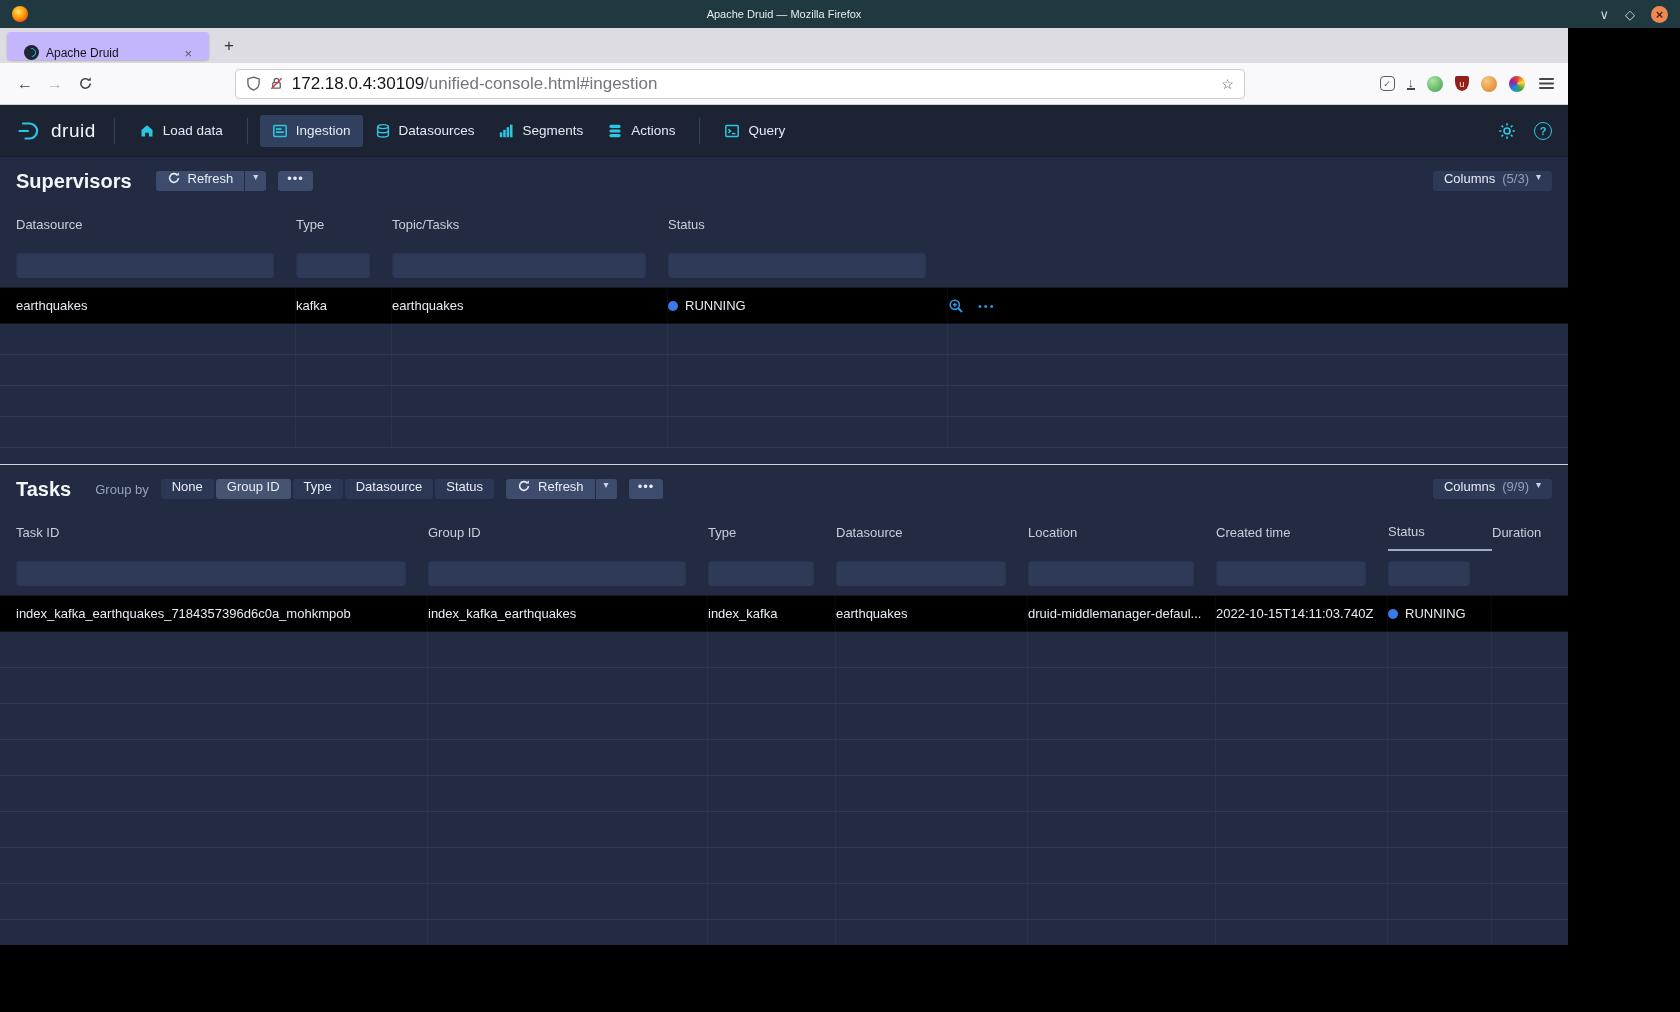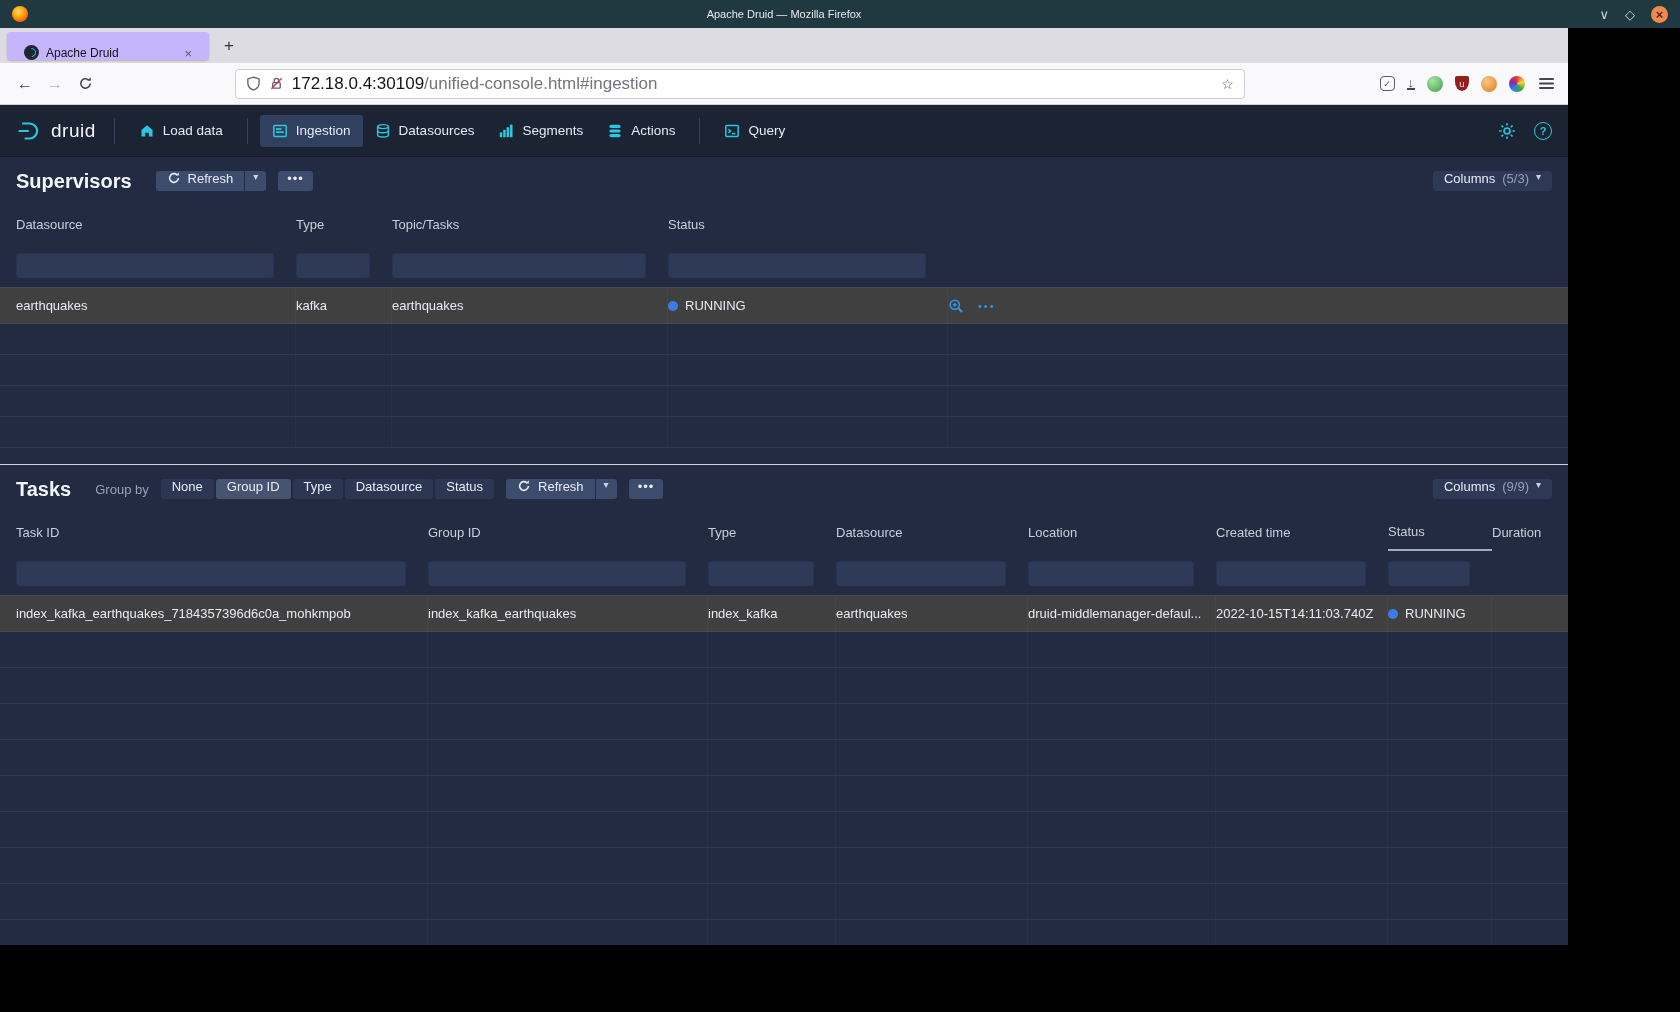--- a/index.html
+++ b/index.html
@@ -78,21 +78,21 @@
   
   .grid{display:grid;padding:0 16px;align-items:center;flex:none}
   .sup-grid{grid-template-columns:280px 96px 276px 280px 1fr}
   .task-grid{grid-template-columns:412px 280px 128px 192px 188px 172px 104px 1fr}
   .thead{height:38px;color:#c7cfdd;font-size:13px}
   .th{padding-right:10px;white-space:nowrap;overflow:hidden}
   .th.sorted{align-self:stretch;display:flex;align-items:center;border-bottom:2px solid #9fabc0}
   .filter-row{height:44px}
   .filter-input{height:26px;width:calc(100% - 12px);background:#2e3a58;border:none;border-radius:3px;box-shadow:inset 0 1px 2px rgba(0,0,0,.35);outline:none;color:#e8edf5;padding:0 8px;font-family:inherit;font-size:13px}
   .trow{height:31px;border-bottom:1px solid rgba(125,140,175,.14);color:#e7ecf4;font-size:13px}
-  .trow.data{height:37px;background:#404040;border-top:1px solid rgba(125,140,175,.18)}
+  .trow.data{height:37px;background:#000000;border-top:1px solid rgba(125,140,175,.18)}
   .cell{align-self:stretch;display:flex;align-items:center;padding-right:10px;overflow:hidden;white-space:nowrap;border-right:1px solid rgba(125,140,175,.08)}
   .cell:last-child{border-right:none}
   .status-dot{width:10px;height:10px;border-radius:50%;background:#3a7be8;margin-right:7px;flex:none}
   .action-cell{gap:14px}
   .action-dots{color:#2f96e8;font-size:11px;letter-spacing:2px}
   .sup-spacer{height:16px;flex:none}
   .section-divider{height:1px;background:#cfd3da;flex:none}
 </style>
 </head>
 <body>

